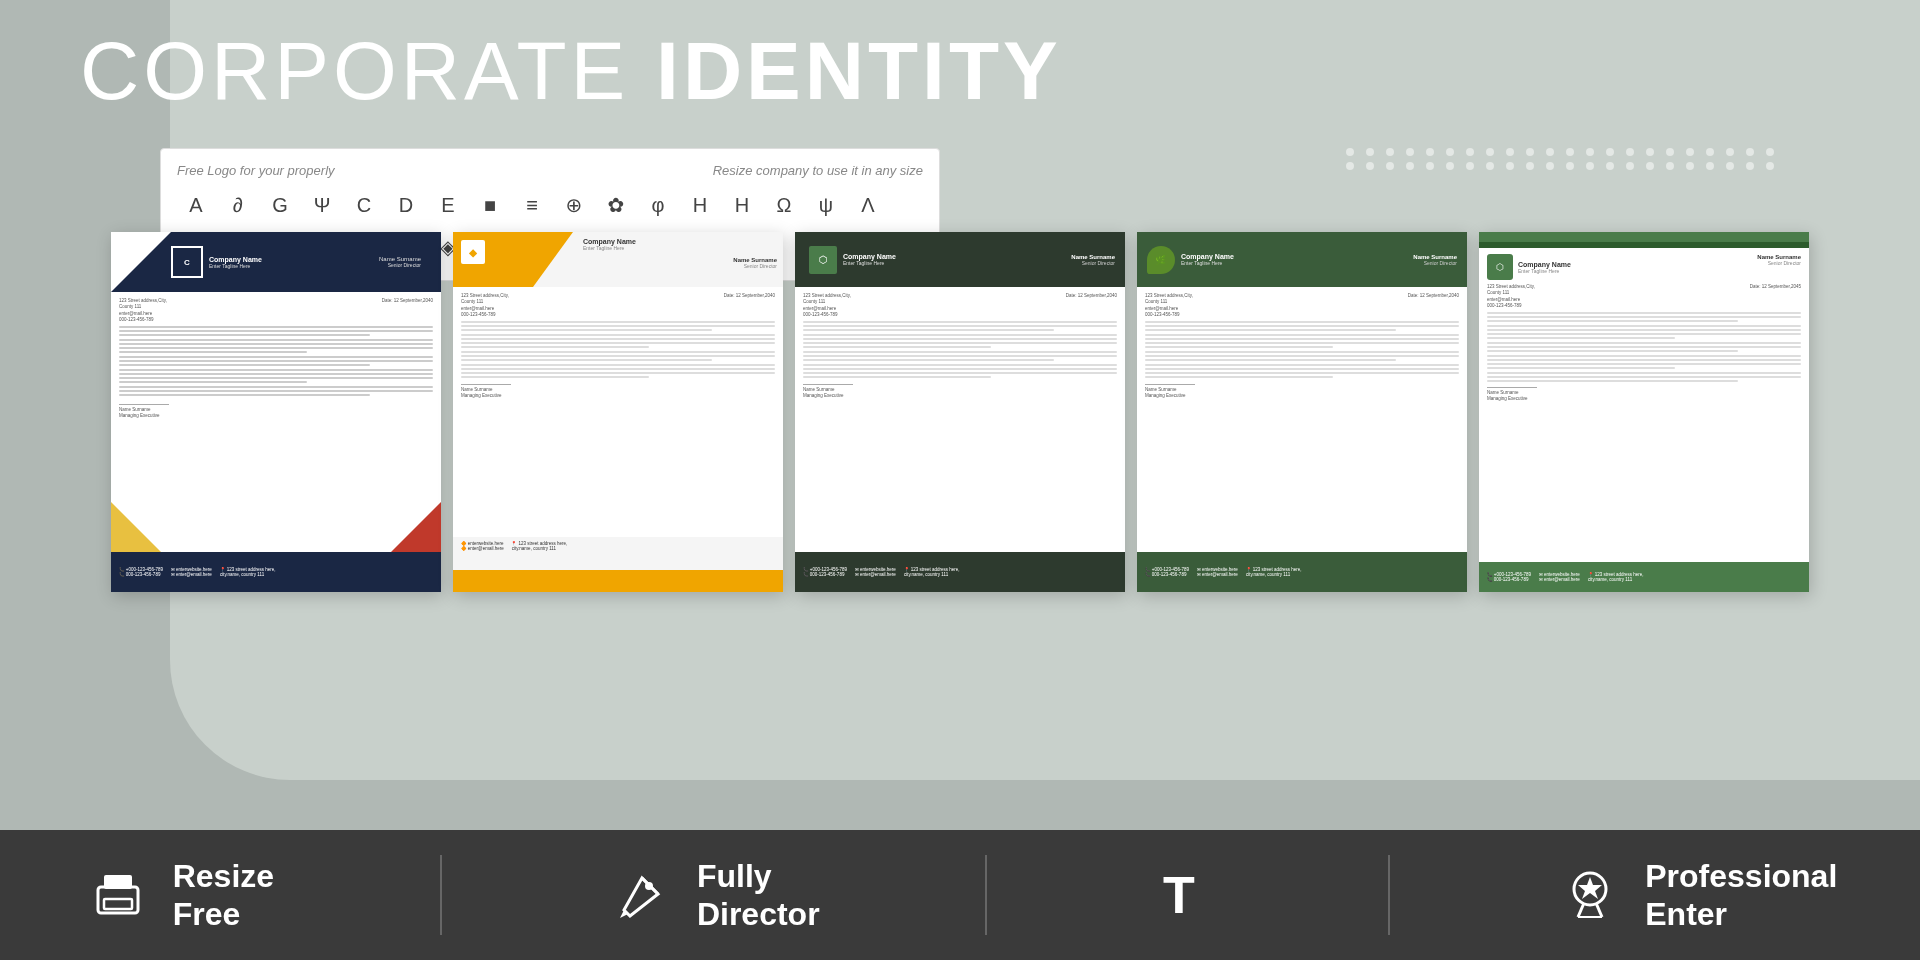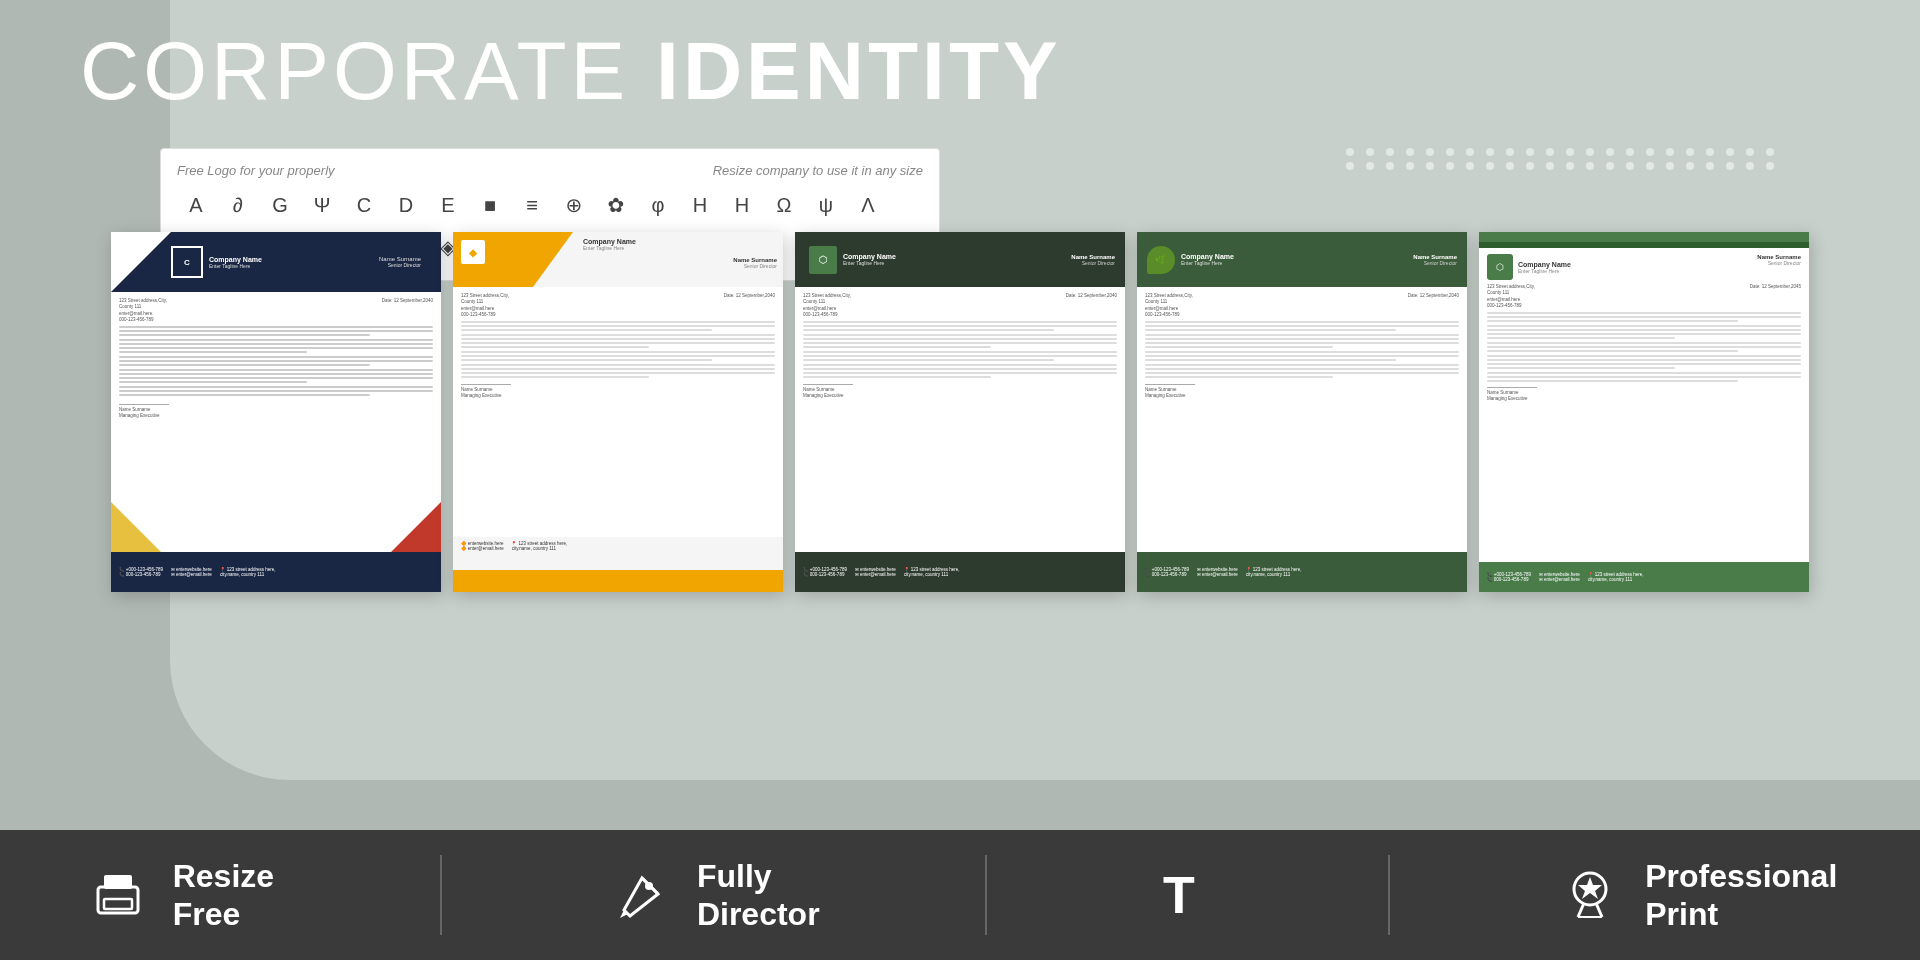--- a/index.html
+++ b/index.html
@@ -813,17 +813,17 @@
       <svg width="60" height="60" viewBox="0 0 60 60" fill="none">
         <circle cx="30" cy="24" r="16" stroke="white" stroke-width="3" fill="none"></circle>
         <polygon points="30,12 33,20 42,20 35,26 38,34 30,28 22,34 25,26 18,20 27,20" fill="white"></polygon>
         <line x1="24" y1="38" x2="18" y2="52" stroke="white" stroke-width="3"></line>
         <line x1="36" y1="38" x2="42" y2="52" stroke="white" stroke-width="3"></line>
         <line x1="18" y1="52" x2="42" y2="52" stroke="white" stroke-width="2"></line>
       </svg>
     </div>
     <div class="feature-text">
       <span>Professional</span><br>
-      <span>Print</span>
+      <span>Enter</span>
     </div>
   </div>
 
 </div>
 
 </body></html>

